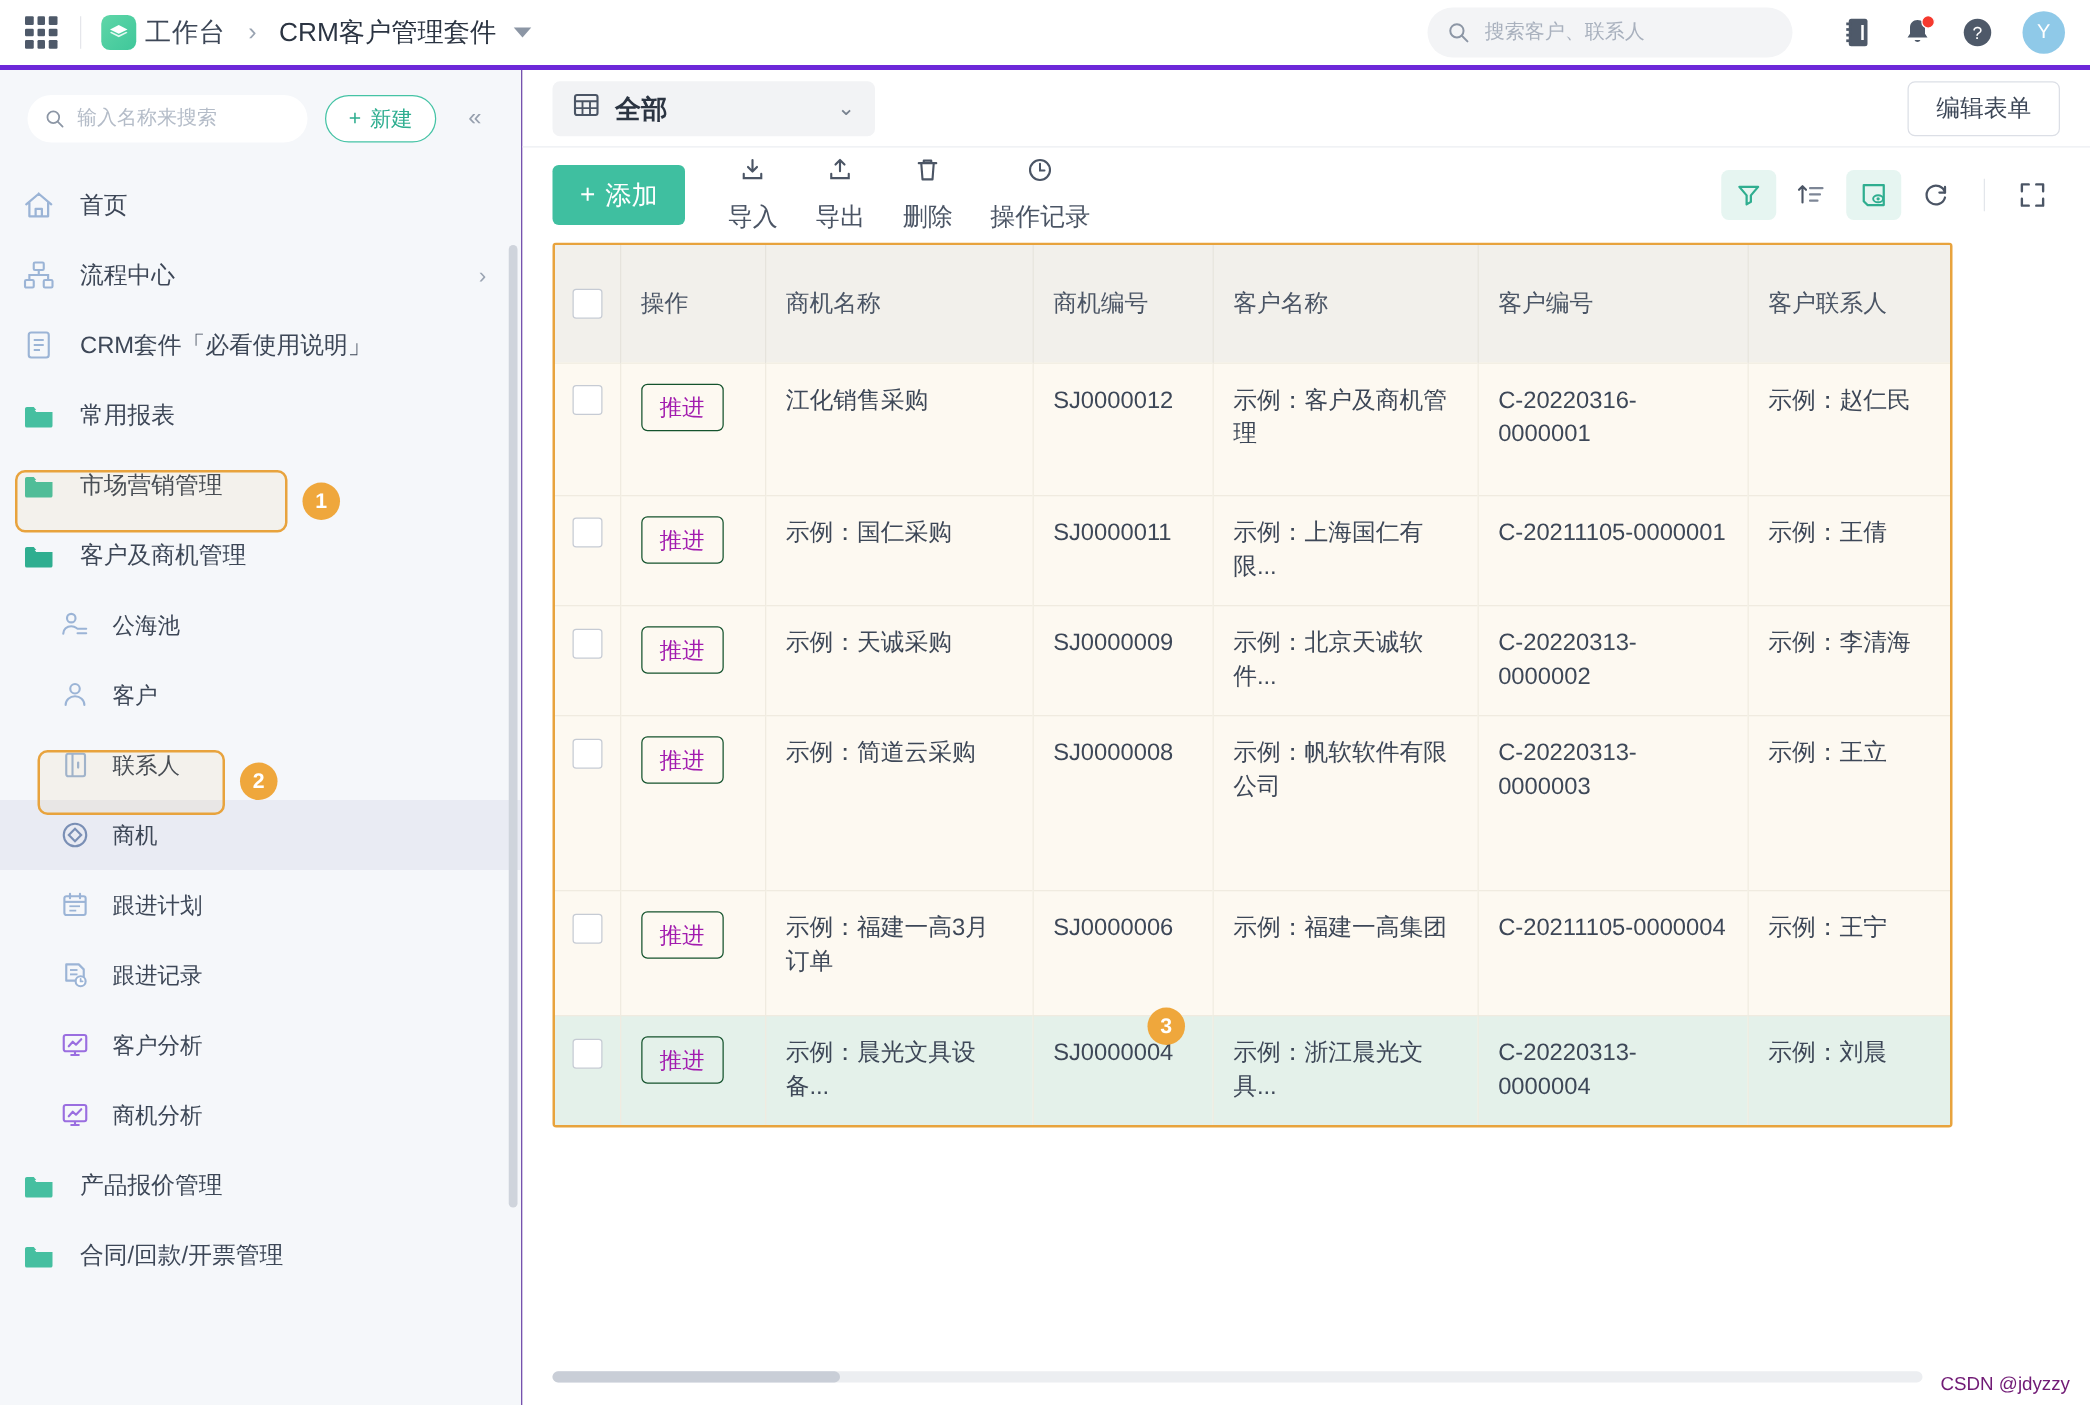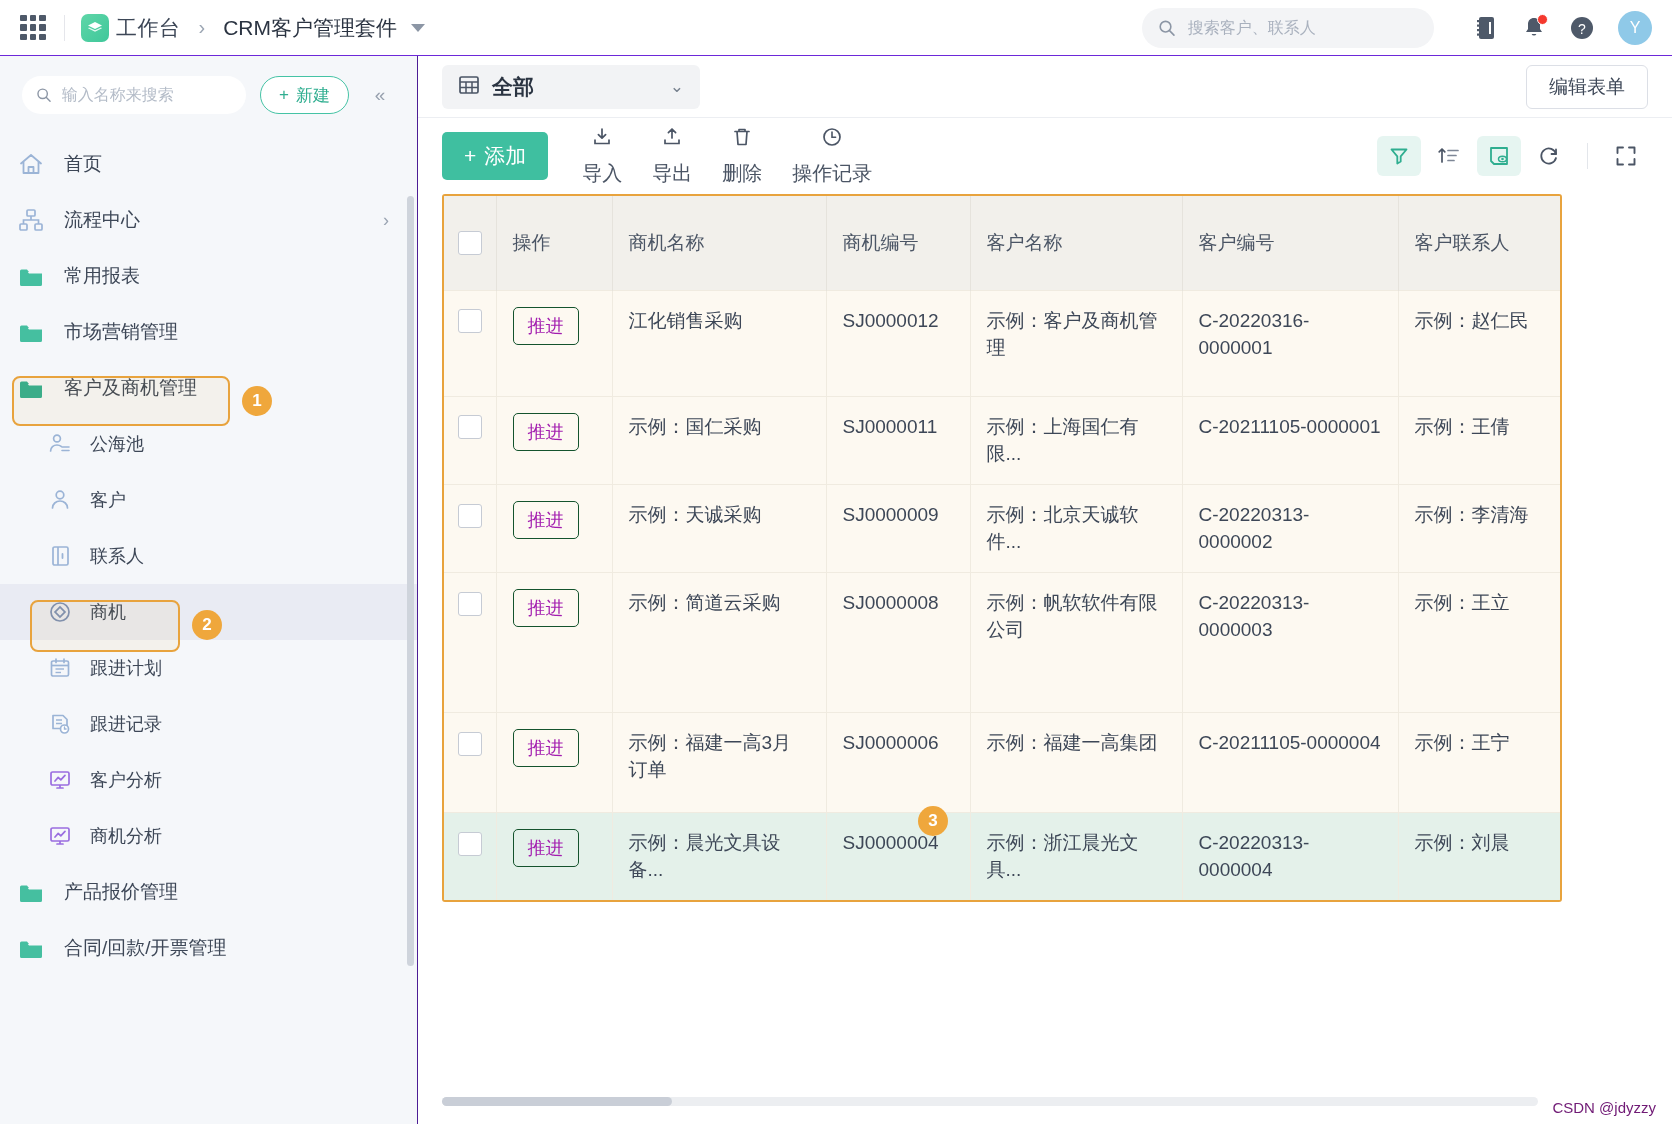--- a/index.html
+++ b/index.html
@@ -9,21 +9,21 @@
     background: #ffffff;
     overflow: hidden;
     color: #3d4757;
   }
 
   
   .topbar {
     height: 56px; width: 100%;
     display: flex; align-items: center;
     background: #ffffff;
-    border-bottom: 1px solid #6d28d9;
+    border-bottom: 4px solid #6d28d9;
     position: relative;
   }
   .grid-icon {
     width: 30px; height: 30px;
     margin-left: 18px;
     display: grid;
     grid-template-columns: repeat(3, 1fr);
     grid-template-rows: repeat(3, 1fr);
     gap: 3px;
     padding: 2px;
@@ -338,20 +338,31 @@
               <rect x="9" y="3" width="8" height="6" rx="1" fill="none" stroke="#9bb4d6" stroke-width="1.7"></rect>
               <rect x="2" y="17" width="7" height="6" rx="1" fill="none" stroke="#9bb4d6" stroke-width="1.7"></rect>
               <rect x="17" y="17" width="7" height="6" rx="1" fill="none" stroke="#9bb4d6" stroke-width="1.7"></rect>
               <path d="M13 9 V13 M5.5 17 V13 H20.5 V17" fill="none" stroke="#9bb4d6" stroke-width="1.7"></path>
             </svg>
         </span>
         <span>流程中心</span>
         <span class="nav-chevron">›</span>
       </div>
 
+      <div class="nav-item">
+        <span class="ico">
+          <svg width="26" height="26" viewBox="0 0 26 26">
+              <rect x="5" y="3" width="16" height="20" rx="2" fill="none" stroke="#9bb4d6" stroke-width="1.7"></rect>
+              <line x1="9" y1="9" x2="17" y2="9" stroke="#9bb4d6" stroke-width="1.7"></line>
+              <line x1="9" y1="13" x2="17" y2="13" stroke="#9bb4d6" stroke-width="1.7"></line>
+              <line x1="9" y1="17" x2="14" y2="17" stroke="#9bb4d6" stroke-width="1.7"></line>
+            </svg>
+        </span>
+        <span>CRM套件「必看使用说明」</span>
+      </div>
 
       <div class="nav-item">
         <span class="ico">
           <svg width="26" height="22" viewBox="0 0 26 22">
               <path d="M2 6 h7 l2 2.5 h13 v11 a1.5 1.5 0 0 1 -1.5 1.5 h-19 a1.5 1.5 0 0 1 -1.5 -1.5 z" fill="#45bfa0"></path>
               <path d="M2 6 a1.5 1.5 0 0 1 1.5 -1.5 h5.5 l2 2.5 h-9 z" fill="#45bfa0"></path>
             </svg>
         </span>
         <span>常用报表</span>
       </div>

